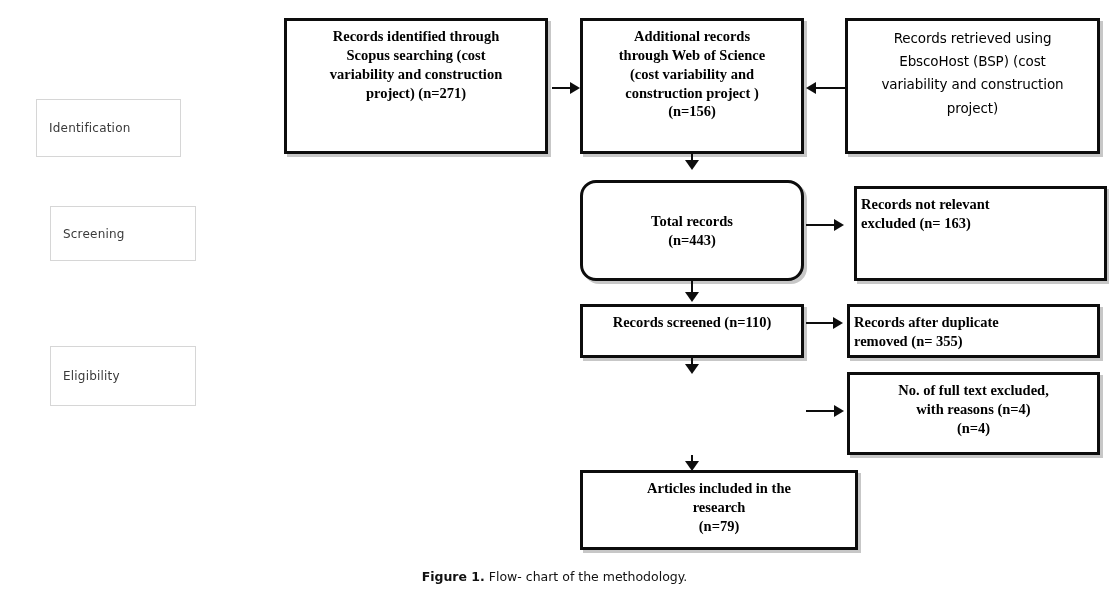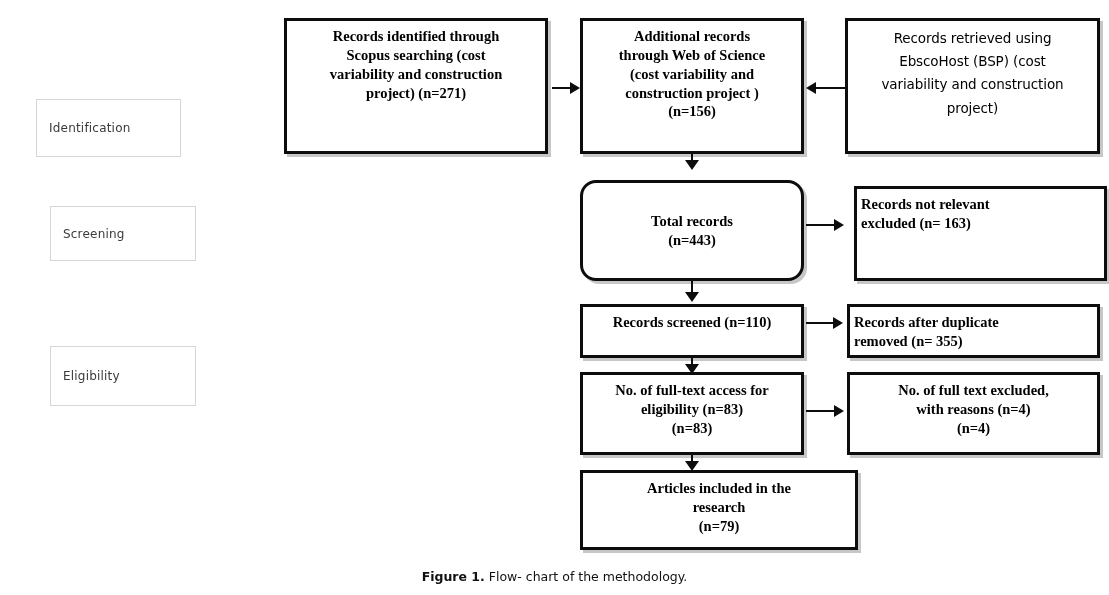--- a/index.html
+++ b/index.html
@@ -211,25 +211,20 @@
   <div class="arrow">
     <div class="arrow-line-h" style="left:806px; top:322px; width:30px;"></div>
     <div class="arrow-head-right" style="left:833px; top:317px;"></div>
   </div>
 
   <div class="arrow">
     <div class="arrow-line-v" style="left:691px; top:358px; height:12px;"></div>
     <div class="arrow-head-down" style="left:685px; top:364px;"></div>
   </div>
 
-  <div class="flow-box" style="left:580px; top:372px; width:224px; height:83px;">
-    <span class="box-text">No. of full-text access for
-eligibility (n=83)
-(n=83)</span>
-  </div>
 
   <div class="flow-box" style="left:847px; top:372px; width:253px; height:83px;">
     <span class="box-text">No. of full text excluded,
 with reasons (n=4)
 (n=4)</span>
   </div>
 
   <div class="arrow">
     <div class="arrow-line-h" style="left:806px; top:410px; width:30px;"></div>
     <div class="arrow-head-right" style="left:834px; top:405px;"></div>

